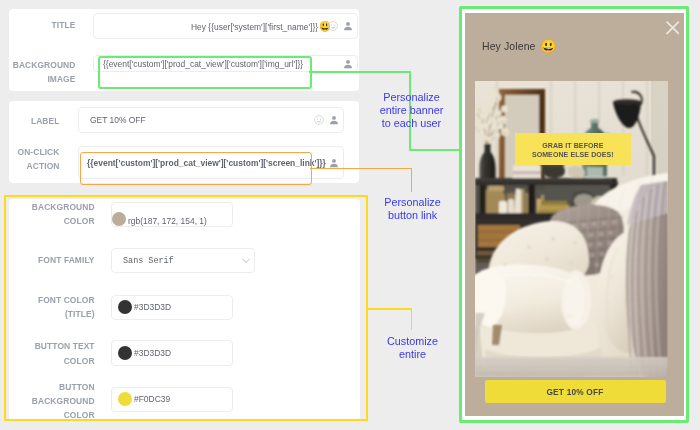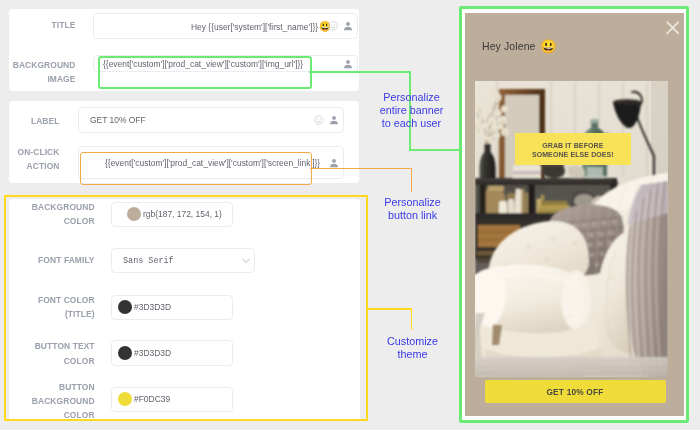--- a/index.html
+++ b/index.html
@@ -74,33 +74,33 @@
     <path d="M3.5 6.9 C 4.4 8.1, 6.6 8.1, 7.5 6.9" fill="none" stroke="#b7bbc3" stroke-width="0.9" stroke-linecap="round"></path>
   </svg>
   <svg class="ricon" width="10" height="10" viewBox="0 0 10 11" style="right:4px;">
     <circle cx="5" cy="3.2" r="2.1" fill="#9ba0ab"></circle>
     <path d="M0.6 10.3 C 0.6 7.6, 2.6 6.4, 5 6.4 C 7.4 6.4, 9.4 7.6, 9.4 10.3 Z" fill="#9ba0ab"></path>
   </svg>
 </div>
 
 <div class="lbl" style="left:0px;top:145px;width:59.5px;">ON-CLICK
 ACTION</div>
-<div class="fld" style="left:77.5px;top:146px;width:266px;height:33px;padding:0 26px;">
+<div class="fld" style="left:77.5px;top:146px;width:266px;height:33px;padding:0 8px;font-weight:bold;">
   <span class="fldtxt">{{event['custom']['prod_cat_view']['custom']['screen_link']}}</span>
   <svg class="ricon" width="10" height="10" viewBox="0 0 10 11" style="right:4px;">
     <circle cx="5" cy="3.2" r="2.1" fill="#9ba0ab"></circle>
     <path d="M0.6 10.3 C 0.6 7.6, 2.6 6.4, 5 6.4 C 7.4 6.4, 9.4 7.6, 9.4 10.3 Z" fill="#9ba0ab"></path>
   </svg>
 </div>
 
 <div class="card" style="left:9px;top:198.5px;width:351px;height:221px;"></div>
 
 <div class="lbl" style="left:0px;top:200px;width:94.6px;">BACKGROUND
 COLOR</div>
-<div class="fld" style="left:111px;top:201.6px;width:122px;height:25.3px;padding:0 15px;">
+<div class="fld" style="left:111px;top:201.6px;width:122px;height:25.3px;padding:0 0;align-items:flex-end;">
   <span class="swatch" style="width:14px;height:14px;border-radius:50%;background:#bcad9b;flex:0 0 auto;"></span>
   <span class="fldtxt" style="margin-left:2px;">rgb(187, 172, 154, 1)</span>
 </div>
 
 <div class="lbl" style="left:0px;top:252.5px;width:94.6px;">FONT FAMILY</div>
 <div class="fld" style="left:111px;top:247.8px;width:144px;height:25.7px;padding:0 11.3px;font-family:Liberation Mono, monospace;">
   <span class="fldtxt">Sans Serif</span>
   <svg class="ricon" width="8" height="5.5" viewBox="0 0 9 6" style="right:4.5px;">
       <path d="M0.6 0.8 L4.5 4.6 L8.4 0.8" fill="none" stroke="#b6bac2" stroke-width="1.1" stroke-linecap="round" stroke-linejoin="round"></path>
     </svg>
@@ -140,21 +140,21 @@
 <div class="hl" style="left:4.2px;top:195.3px;width:364px;height:226px;border:2.4px solid #ffd91e;border-radius:0;"></div>
 <div class="ln" style="left:368px;top:308px;width:44px;height:1.6px;background:#ffd91e;"></div>
 <div class="ln" style="left:410.5px;top:308px;width:1.6px;height:22px;background:#ffd91e;"></div>
 
 <div class="ann" style="left:363.5px;top:90.6px;width:96px;">Personalize
 entire banner
 to each user</div>
 <div class="ann" style="left:364.5px;top:196.1px;width:96px;">Personalize
 button link</div>
 <div class="ann" style="left:364.5px;top:334.9px;width:96px;">Customize
-theme</div>
+entire</div>
 
 <div id="banner-frame"></div>
 <div id="banner">
   <div style="position:absolute;left:0;top:24px;width:100%;text-align:left;color:#3b3935;
               font-size:10.5px;letter-spacing:.1px;margin-left:17px;">
     <span>Hey Jolene</span><span style="font-size:13.5px;padding-left:5px;position:relative;top:1px;">😃</span>
   </div>
   <svg width="13.5" height="13.5" viewBox="0 0 12 12" style="position:absolute;right:5px;top:8px;">
     <path d="M1 1 L11 11 M11 1 L1 11" stroke="#ece6de" stroke-width="1.6" stroke-linecap="round"></path>
   </svg>

